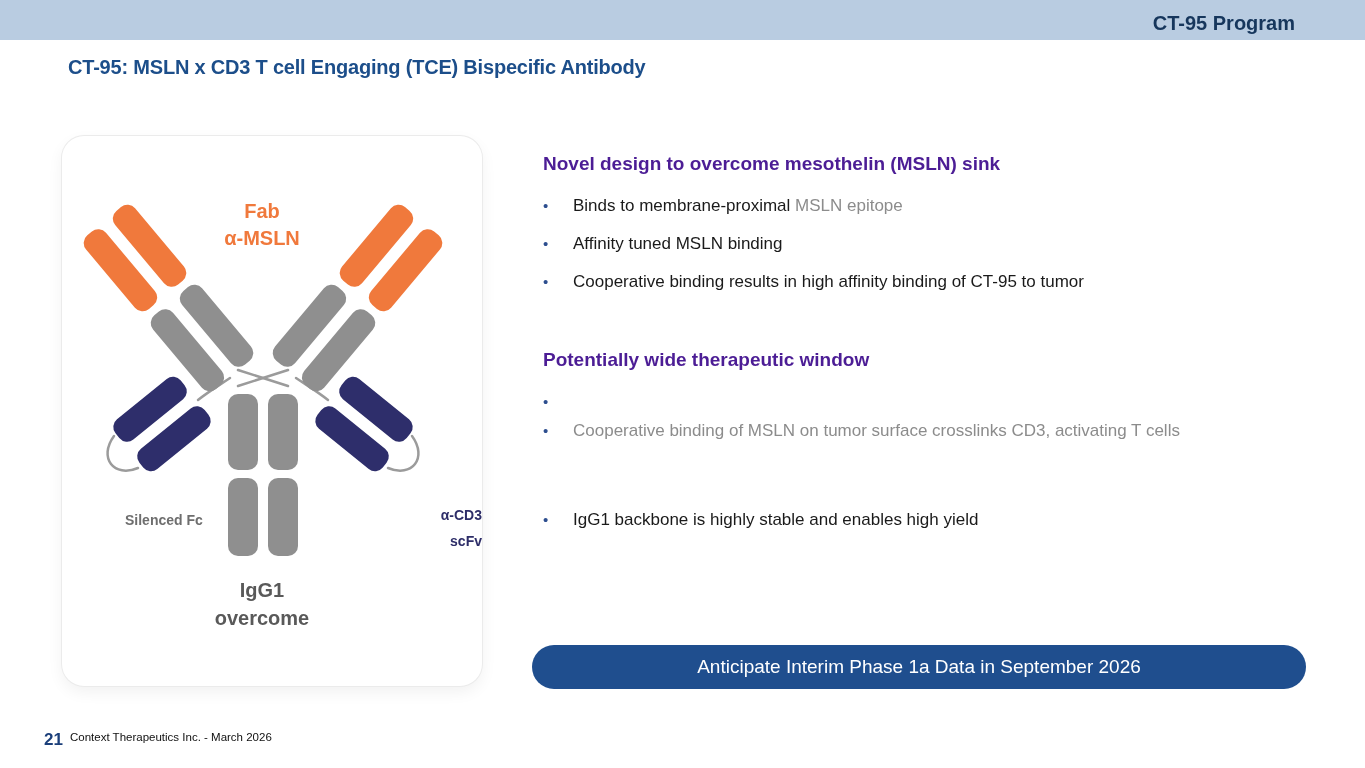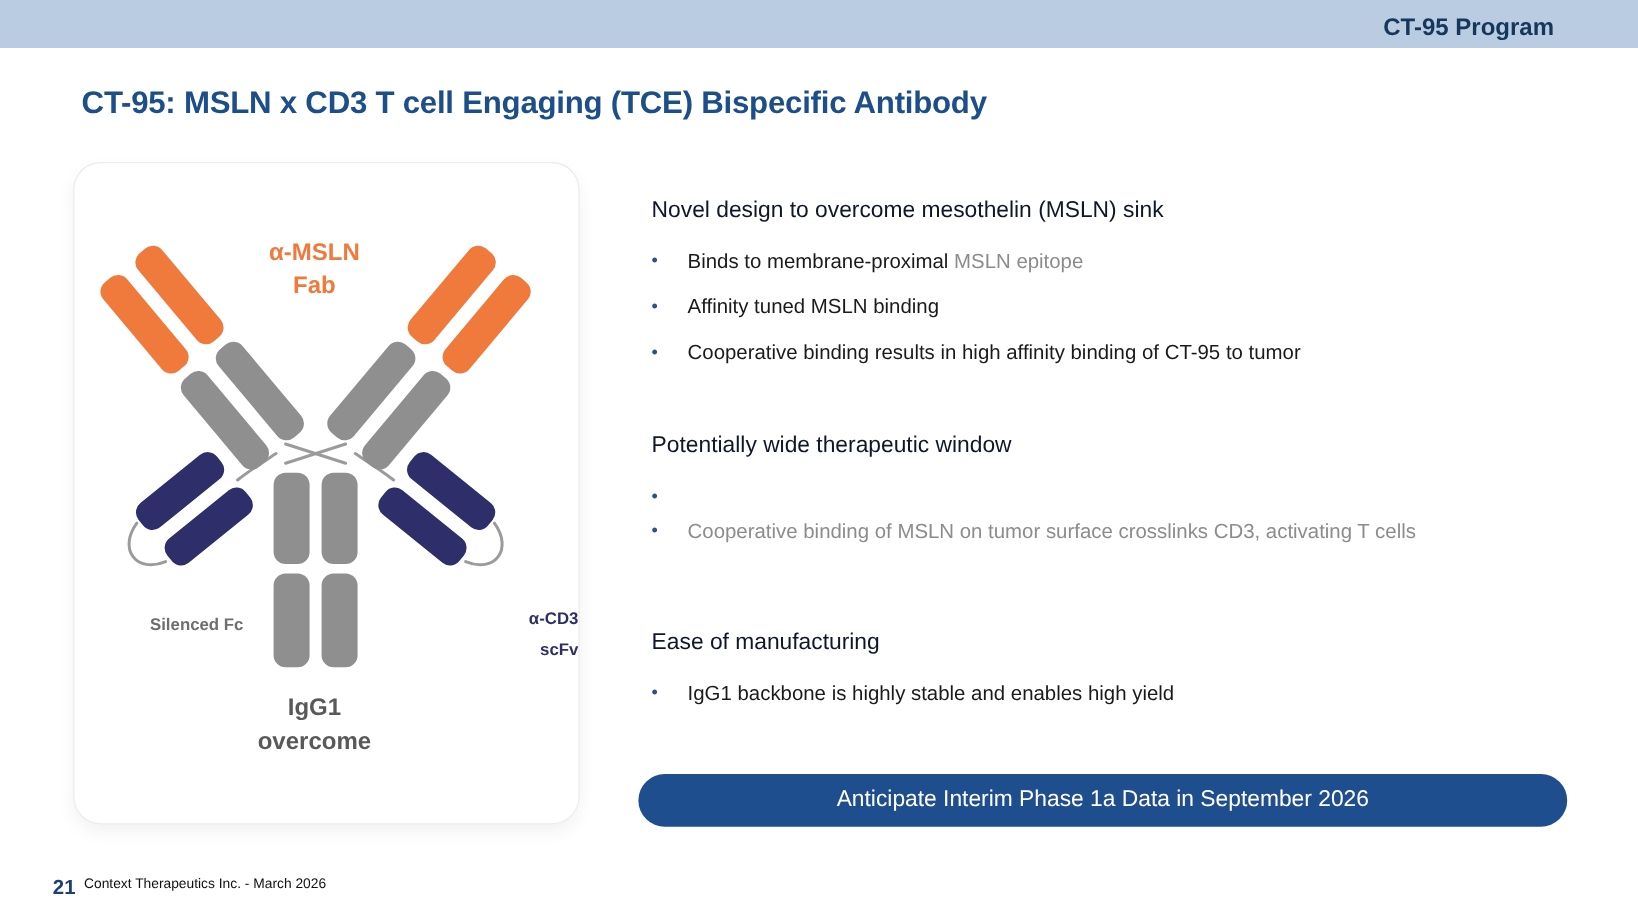--- a/index.html
+++ b/index.html
@@ -9,42 +9,42 @@
     background:#ffffff;
     font-family:"Liberation Sans", sans-serif;
     -webkit-font-smoothing:antialiased;
   }
 
   
   .topbar { position:absolute; left:0; top:0; width:1365px; height:40px; background:#B9CCE1; }
   .topbar-label { position:absolute; right:70px; top:12px; font-size:20px; font-weight:700; color:#16365C; }
 
   
-  .slide-title { position:absolute; left:68px; top:53px; font-size:26px; font-weight:700; color:#1C4E8A; letter-spacing:-0.2px; }
+  .slide-title { position:absolute; left:68px; top:43px; font-size:20px; font-weight:700; color:#1C4E8A; letter-spacing:-0.2px; }
 
   
   .card {
     position:absolute; left:62px; top:136px; width:420px; height:550px;
     background:#ffffff; border-radius:22px;
     box-shadow:0 0 0 1px #EBEBEB, 0 6px 16px rgba(0,0,0,0.06);
   }
   .diagram-svg { position:absolute; left:0; top:0; width:420px; height:550px; }
   .linker path { stroke:#9B9B9B; stroke-width:2.5; fill:none; stroke-linecap:round; }
 
   .fab-label { position:absolute; left:120px; top:62px; width:160px; text-align:center;
     color:#F0793C; font-weight:700; font-size:20px; line-height:27px; }
   .silenced-label { position:absolute; left:63px; top:376px; font-size:14px; font-weight:700; color:#6E6E6E; }
   .cd3-label { position:absolute; left:295px; top:366px; width:125px; text-align:right;
     color:#2D2D68; font-weight:700; font-size:14px; line-height:26px; }
   .backbone-label { position:absolute; left:120px; top:440px; width:160px; text-align:center;
     color:#595959; font-weight:700; font-size:20px; line-height:28px; }
 
   
   .sec { position:absolute; left:543px; width:690px; }
-  .sec-heading { margin:16px 0 16px 0; font-size:19px; font-weight:400; color:#0f172a; line-height:26px; }
+  .sec-heading { margin:4px 0 16px 0; font-size:19px; font-weight:700; color:#4c1d95; line-height:26px; }
   .bullet-row { display:flex; align-items:flex-start; }
   .sec1 .bullet-row { margin-bottom:13px; }
   .sec2 .bullet-row { margin-bottom:4px; }
   .dot { flex:none; width:30px; color:#2D4E8F; font-size:15px; line-height:25px; }
   .bullet-text { margin:0; font-size:17px; line-height:25px; color:#1A1A1A; }
   .muted { color:#8C8C8C; }
 
   
   .banner {
     position:absolute; left:532px; top:645px; width:774px; height:44px;
@@ -108,22 +108,22 @@
         <rect x="-32" y="-48" width="26" height="96" rx="10"></rect>
         <rect x="6" y="-48" width="26" height="96" rx="10"></rect>
       </g>
       <g transform="translate(329,122) rotate(40)" fill="#F0793C">
         <rect x="-32" y="-48" width="26" height="96" rx="10"></rect>
         <rect x="6" y="-48" width="26" height="96" rx="10"></rect>
       </g>
     </svg>
 
     <div class="fab-label">
+      <div>Fab</div>
       <div>α-MSLN</div>
-      <div>Fab</div>
     </div>
     <div class="silenced-label">Silenced Fc</div>
     <div class="cd3-label">
       <div>α-CD3</div>
       <div>scFv</div>
     </div>
     <div class="backbone-label">
       <div>IgG1</div>
       <div>overcome</div>
     </div>
@@ -150,21 +150,20 @@
     <div class="bullet-row">
       <span class="dot">•</span>
     </div>
     <div class="bullet-row">
       <span class="dot">•</span>
       <p class="bullet-text"><span class="muted">Cooperative binding of MSLN on tumor surface crosslinks CD3, activating T cells</span></p>
     </div>
   </section>
 
   <section class="sec sec3" style="top:507px">
-    <h2 class="sec-heading">Ease of manufacturing</h2>
     <div class="bullet-row">
       <span class="dot">•</span>
       <p class="bullet-text"><span>IgG1 backbone is highly stable and enables high yield</span></p>
     </div>
   </section>
 
   <div class="banner">
     <span>Anticipate Interim Phase 1a Data in September 2026</span>
   </div>
 

